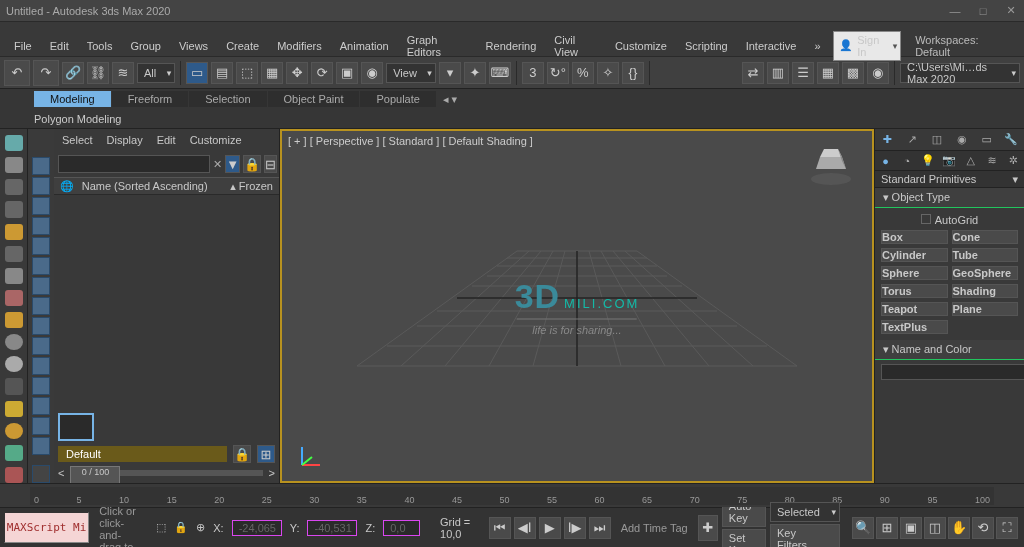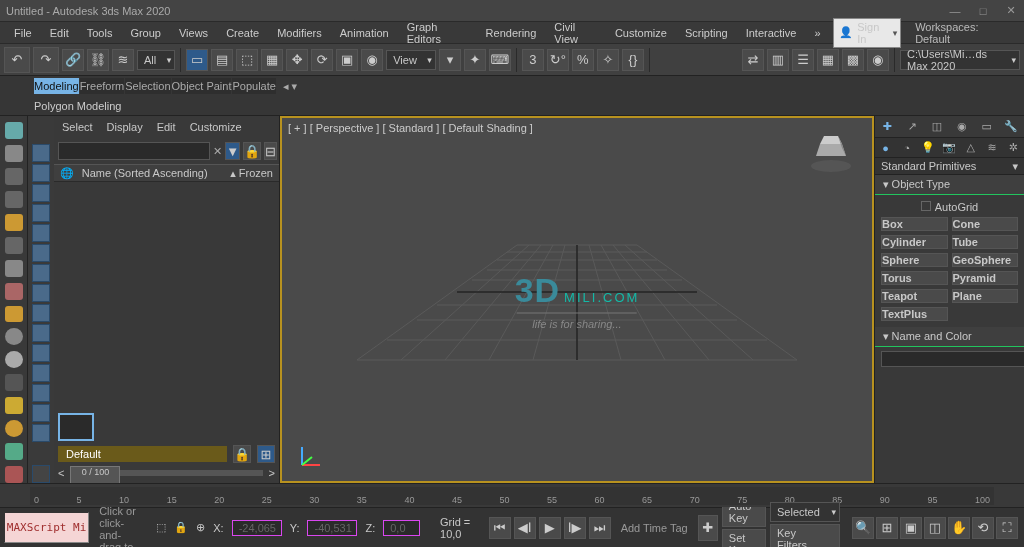--- a/index.html
+++ b/index.html
@@ -1,35 +1,35 @@
 <!DOCTYPE html>
 <html><head>
 <meta charset="utf-8">
 <style>
 * { margin:0; padding:0; box-sizing:border-box; font-family:"Segoe UI",Tahoma,sans-serif; font-size:11px; color:#c8c8c8; user-select:none; }
 body { width:1024px; height:547px; background:#393939; overflow:hidden; display:flex; flex-direction:column; }
 .titlebar { height:22px; background:#444; display:flex; align-items:center; padding:0 6px; border-bottom:1px solid #2a2a2a; }
 .titlebar .title { flex:1; color:#aaa; font-size:11px; }
 .winbtns { display:flex; gap:14px; }
 .winbtn { width:14px; height:14px; display:flex; align-items:center; justify-content:center; color:#999; }
-.menubar { height:22px; background:#393939; display:flex; align-items:center; padding:0 6px; gap:2px; border-bottom:1px solid #2a2a2a; }
+.menubar { height:22px; background:#393939; display:flex; align-items:center; padding:0 6px; gap:2px; border-bottom:1px solid #2a2a2a;margin-top:13px; }
 .menubar .mi { padding:2px 8px; color:#ccc; }
 .menubar .spacer { flex:1; }
 .signin { background:#e8e8e8; color:#222; padding:2px 14px 2px 6px; border:1px solid #888; display:flex; align-items:center; gap:4px; position:relative; }
 .signin::after { content:"▾"; color:#555; font-size:9px; position:absolute; right:3px; }
 .wslabel { color:#bbb; margin-left:12px; margin-right:12px; }
 .toolbar { height:32px; background:#404040; border-bottom:1px solid #222; display:flex; align-items:center; padding:0 4px; gap:3px; }
 .tbtn { width:22px; height:22px; background:#4a4a4a; border:1px solid #555; display:flex; align-items:center; justify-content:center; color:#ccc; font-size:13px; }
 .tbtn.blue { background:#2e5a8a; }
 .tbtn.lg { width:26px; height:26px; }
 .tsel { background:#333; border:1px solid #555; color:#ccc; padding:1px 18px 1px 6px; position:relative; height:20px; display:flex; align-items:center; }
 .tsel::after { content:"▾"; position:absolute; right:3px; font-size:9px; }
 .tsep { width:1px; height:24px; background:#2a2a2a; margin:0 2px; }
 .tabrow { height:20px; background:#363636; display:flex; align-items:center; padding-left:34px; }
-.tab { padding:2px 0; background:#2e2e2e; color:#aaa; margin-right:1px; }
+.tab { padding:2px 16px; background:#2e2e2e; color:#aaa; margin-right:1px; }
 .tab.active { background:#77b4e6; color:#111; }
 .subtab { height:20px; background:#363636; padding-left:22px; display:flex; align-items:center; border-bottom:1px solid #222; }
 .subtab .st { padding:2px 12px; color:#ccc; }
 .mainrow { flex:1; display:flex; min-height:0; }
 .leftbar { width:28px; background:#393939; display:flex; flex-direction:column; align-items:center; padding-top:6px; gap:6px; border-right:1px solid #222; }
 .licon { width:18px; height:18px; background:#555; border-radius:3px; }
 .narrowcol { width:26px; background:#3a3a3a; display:flex; flex-direction:column; padding-top:28px; gap:2px; align-items:center; }
 .ncbtn { width:18px; height:18px; background:#4a6a8a; border:1px solid #2a4a6a; }
 .scenepanel { width:226px; background:#393939; display:flex; flex-direction:column; border-right:1px solid #222; }
 .spmenu { height:22px; display:flex; align-items:center; gap:14px; padding:0 8px; color:#ccc; }
@@ -334,21 +334,21 @@
       <div class="btnrow">
           <div class="pbtn">Cylinder</div>
           <div class="pbtn">Tube</div>
         </div>
       <div class="btnrow">
           <div class="pbtn">Sphere</div>
           <div class="pbtn">GeoSphere</div>
         </div>
       <div class="btnrow">
           <div class="pbtn">Torus</div>
-          <div class="pbtn">Pyramid</div>
+          <div class="pbtn">Shading</div>
         </div>
       <div class="btnrow">
           <div class="pbtn">Teapot</div>
           <div class="pbtn">Plane</div>
         </div>
       <div class="btnrow">
           <div class="pbtn">TextPlus</div>
           <div class="pbtn" style="visibility:hidden"></div>
         </div>
     </div>

